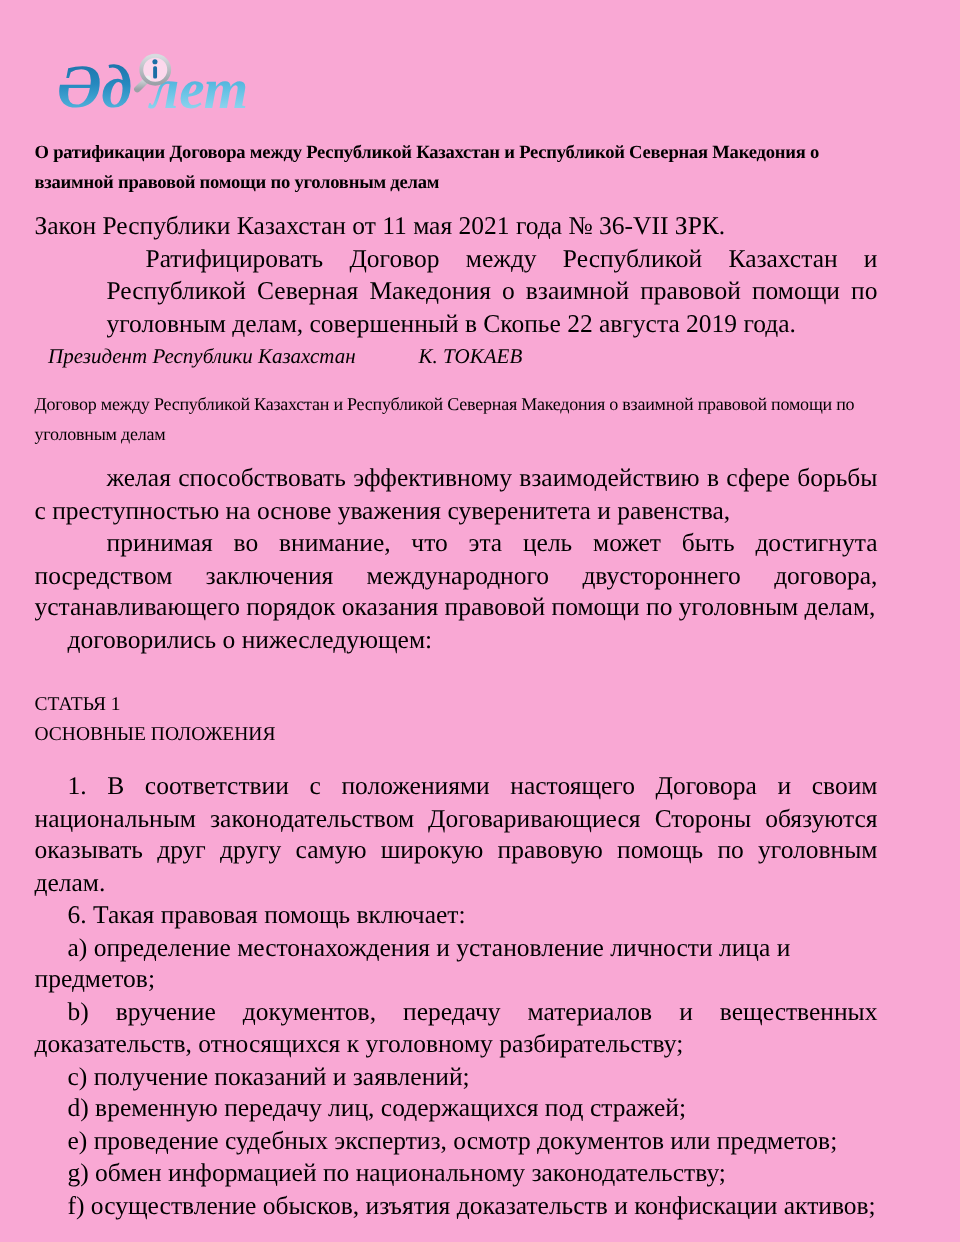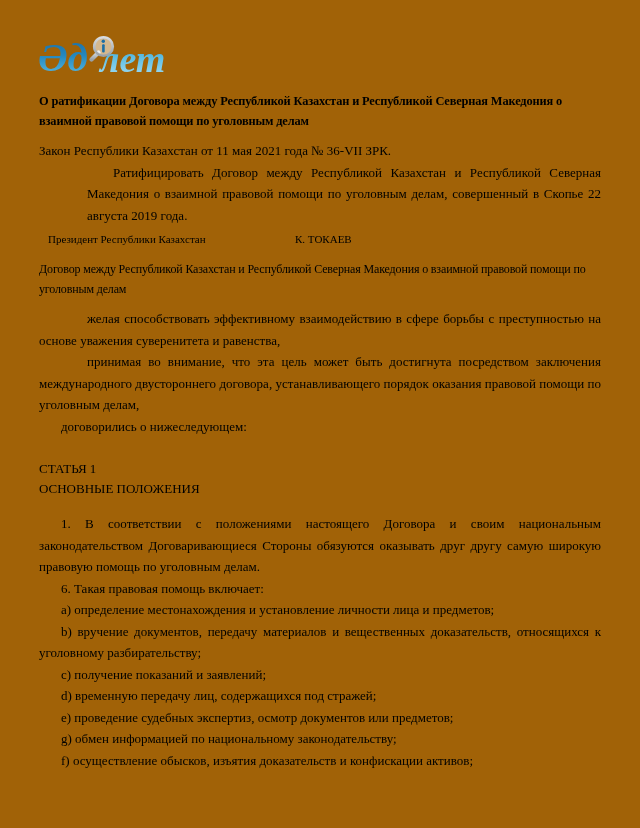--- a/index.html
+++ b/index.html
@@ -13,39 +13,39 @@
     height: 828px;
     overflow: hidden;
     font-family: "Liberation Serif", "DejaVu Serif", serif;
     color: #000000;
     -webkit-font-smoothing: antialiased;
   }
   .page {
     position: relative;
     width: 640px;
     height: 828px;
-    background: #a16207;
+    background: #f9a8d4;
     box-sizing: border-box;
   }
 
   
   .logo-block {
     position: absolute;
     left: 38px;
     top: 33px;
     height: 52px;
     display: flex;
     align-items: center;
   }
   .logo-svg { display: block; }
 
   
   .doc {
     position: absolute;
-    left: 39px;
+    left: 23px;
     top: 92px;
     width: 562px;
   }
 
   .h-title {
     font-size: 12.4px;
     font-weight: bold;
     line-height: 19.5px;
     margin: 0 0 9px 0;
     text-align: left;
@@ -65,35 +65,36 @@
     line-height: 20px;
     margin: 22px 0 0 0;
     text-align: left;
   }
   .article-head.second {
     margin-top: 0;
     margin-bottom: 14px;
   }
 
   p.body {
-    font-size: 13px;
+    font-size: 17px;
     line-height: 21.5px;
     margin: 0;
     text-align: justify;
     text-justify: inter-word;
   }
   p.body.ind     { text-indent: 26px; margin-left: 48px; }
   p.body.ind-lg  { text-indent: 48px; }
   p.body.ind-md  { text-indent: 22px; }
   p.noj          { text-align: left; }
 
   .sign-row {
     display: flex;
     align-items: baseline;
-    font-size: 11px;
+    font-style: italic;
+    font-size: 14px;
     line-height: 16px;
     margin: 5px 0 0 0;
     padding-left: 9px;
   }
   .sign-role { width: 247px; flex: none; }
   .sign-name { white-space: nowrap; }
 </style>
 </head>
 <body>
 

